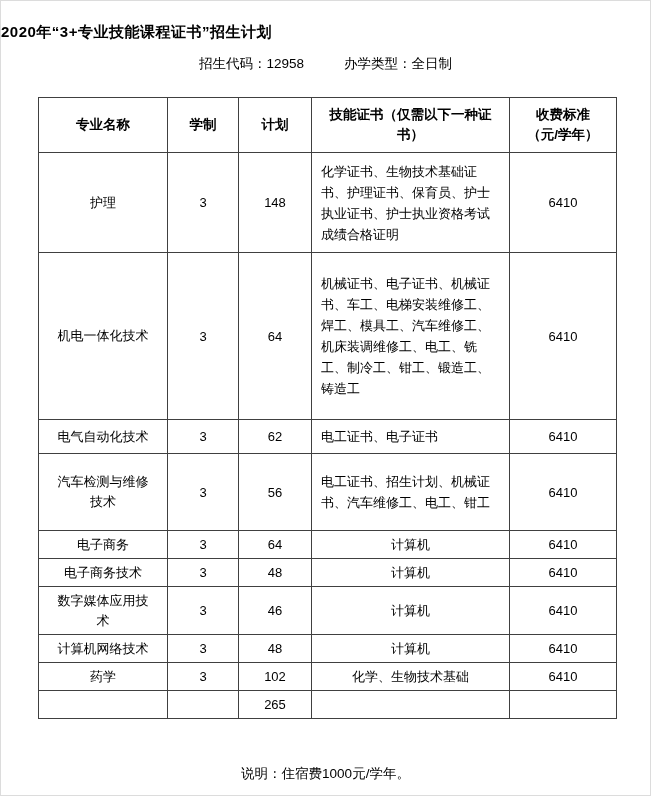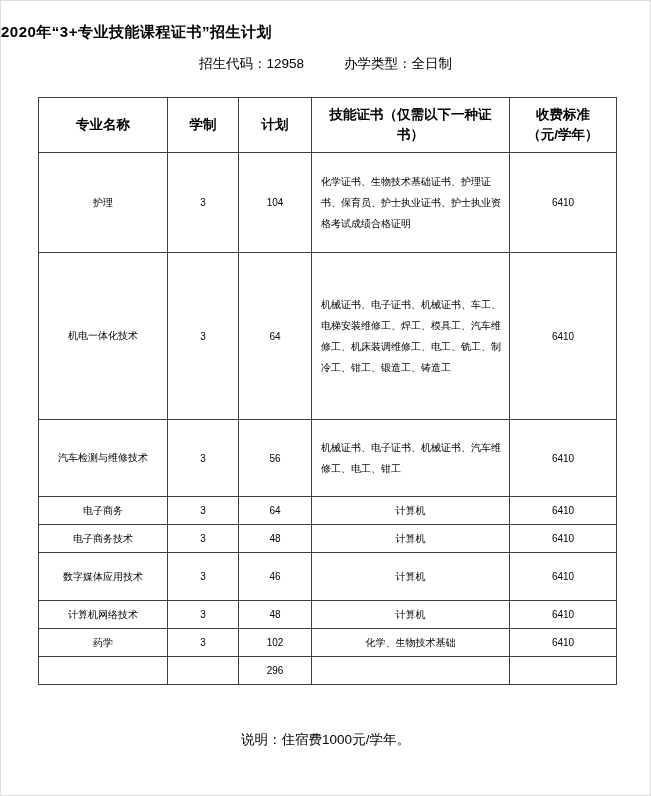--- a/index.html
+++ b/index.html
@@ -29,21 +29,21 @@
     align-items: flex-end;
   }
   table.enroll {
     margin: 24px 0 0 37px;
     width: 578px;
     border-collapse: collapse;
     table-layout: fixed;
   }
   .enroll th, .enroll td {
     border: 1px solid #404040;
-    font-size: 10px;
+    font-size: 13px;
     text-align: center;
     vertical-align: middle;
     padding: 3px 6px;
     word-break: break-all;
   }
   .enroll th {
     font-weight: bold;
     font-size: 13.5px;
     line-height: 20px;
   }
@@ -104,39 +104,46 @@
         <th>技能证书（仅需以下一种证书）</th>
         <th>
           <span class="fee-line">收费标准</span>
           <span class="fee-line">（元/学年）</span>
         </th>
       </tr>
 
       <tr class="r0">
         <td class="major-cell">护理</td>
         <td>3</td>
-        <td>104</td>
+        <td>148</td>
         <td class="cert-left">化学证书、生物技术基础证书、护理证书、保育员、护士执业证书、护士执业资格考试成绩合格证明</td>
         <td>6410</td>
       </tr>
 
       <tr class="r1">
         <td class="major-cell">机电一体化技术</td>
         <td>3</td>
         <td>64</td>
         <td class="cert-left">机械证书、电子证书、机械证书、车工、电梯安装维修工、焊工、模具工、汽车维修工、机床装调维修工、电工、铣工、制冷工、钳工、锻造工、铸造工</td>
         <td>6410</td>
       </tr>
 
+      <tr class="r2">
+        <td class="major-cell">电气自动化技术</td>
+        <td>3</td>
+        <td>62</td>
+        <td class="cert-left">电工证书、电子证书</td>
+        <td>6410</td>
+      </tr>
 
       <tr class="r3">
         <td class="major-cell">汽车检测与维修技术</td>
         <td>3</td>
         <td>56</td>
-        <td class="cert-left">机械证书、电子证书、机械证书、汽车维修工、电工、钳工</td>
+        <td class="cert-left">电工证书、招生计划、机械证书、汽车维修工、电工、钳工</td>
         <td>6410</td>
       </tr>
 
       <tr class="r4">
         <td class="major-cell">电子商务</td>
         <td>3</td>
         <td>64</td>
         <td>计算机</td>
         <td>6410</td>
       </tr>
@@ -169,21 +176,21 @@
         <td class="major-cell">药学</td>
         <td>3</td>
         <td>102</td>
         <td>化学、生物技术基础</td>
         <td>6410</td>
       </tr>
 
       <tr class="r9">
         <td class="major-cell"></td>
         <td></td>
-        <td>296</td>
+        <td>265</td>
         <td></td>
         <td></td>
       </tr>
     </tbody>
   </table>
 
   <div class="note">说明：住宿费1000元/学年。</div>
 
 </div>
 

